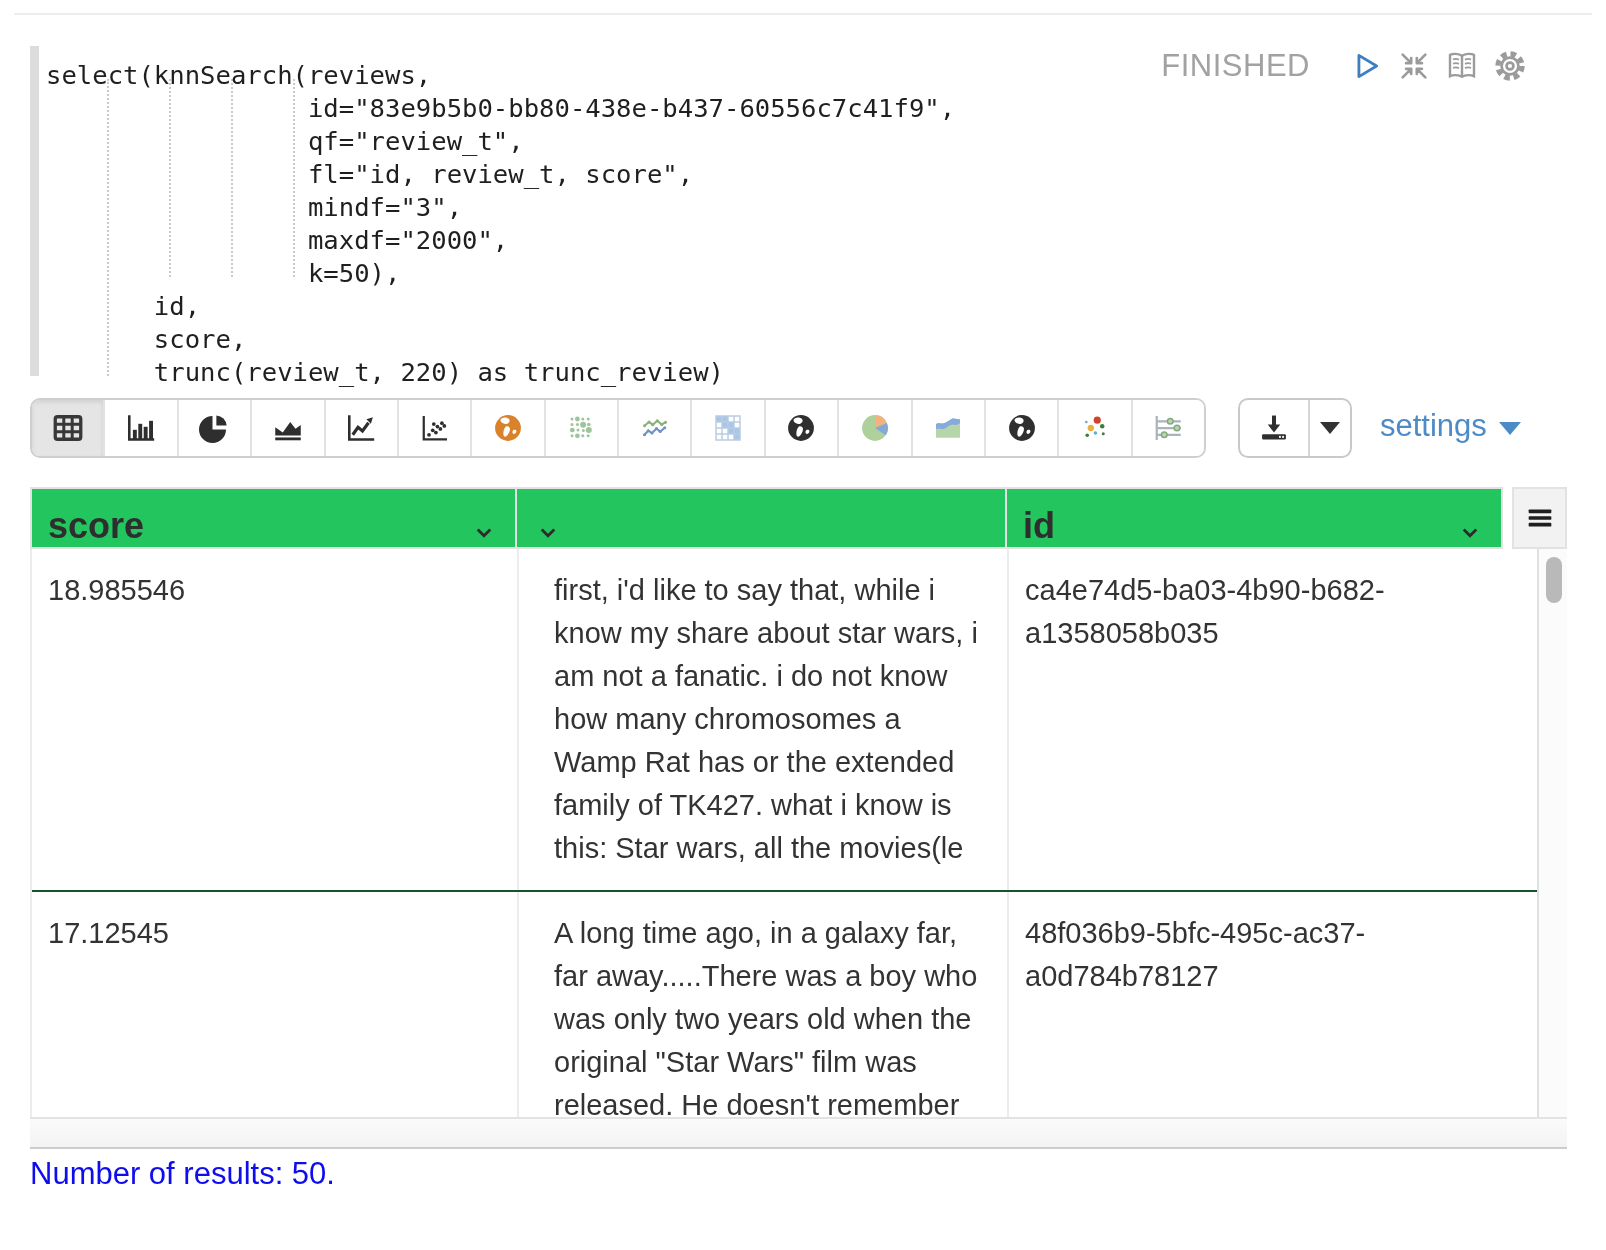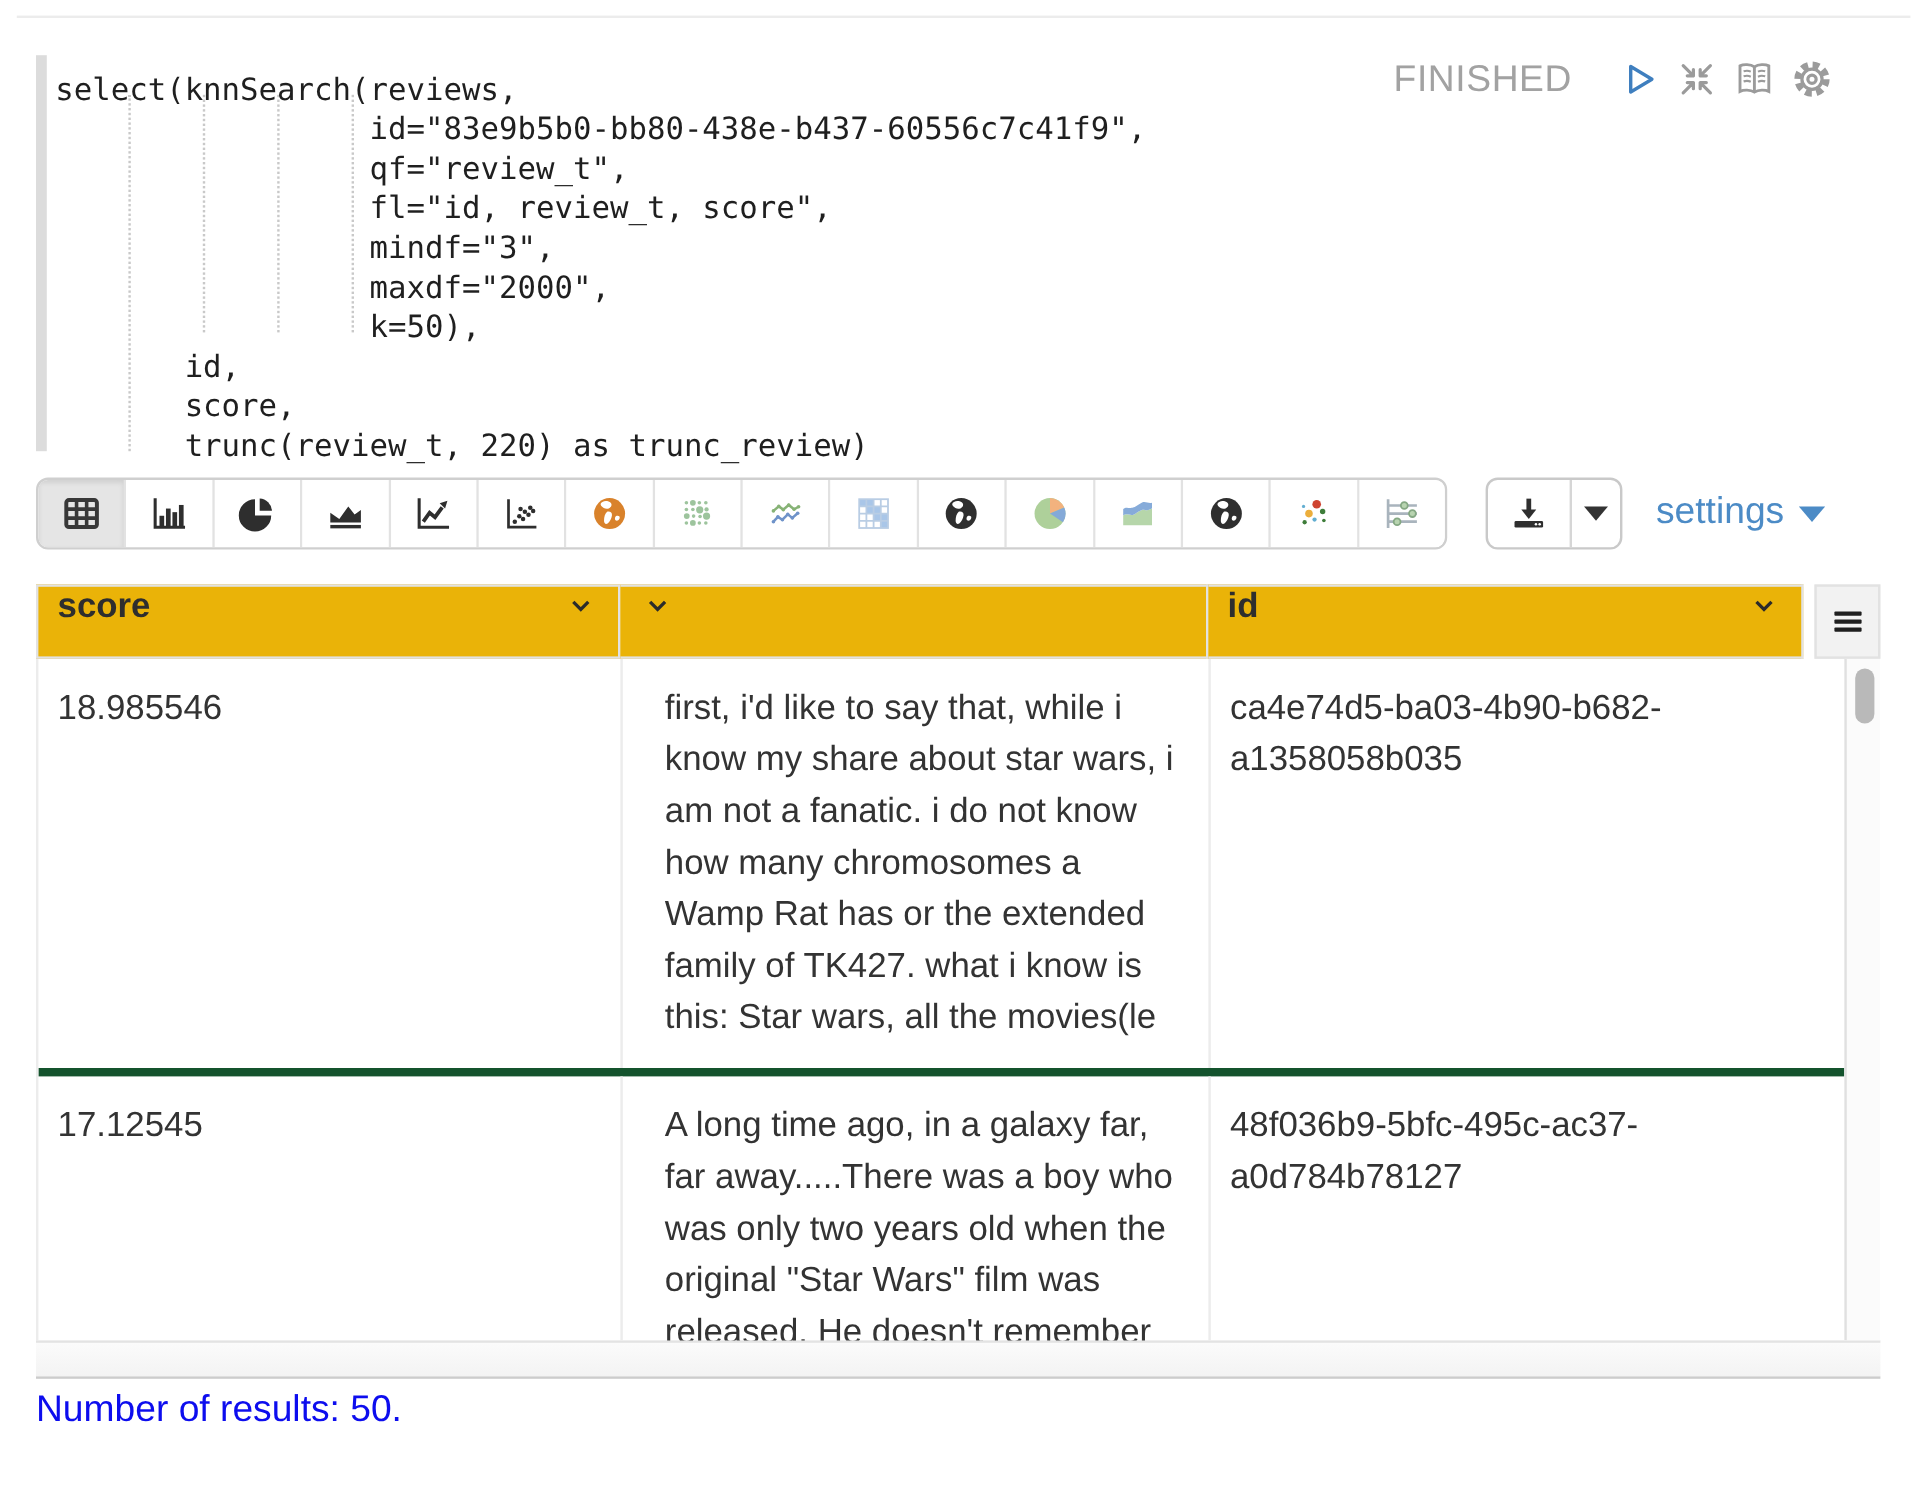--- a/index.html
+++ b/index.html
@@ -41,33 +41,33 @@
   .caret-down-dark { width:0; height:0; border-left:10px solid transparent;
     border-right:10px solid transparent; border-top:12px solid #333; }
   .settings-link { position:absolute; left:1350px; top:10px; color:#4c8bc6; font-size:31px;
     cursor:pointer; display:flex; align-items:center; }
   .caret-down-blue { width:0; height:0; border-left:11px solid transparent;
     border-right:11px solid transparent; border-top:13px solid #4c8bc6; margin-left:12px; margin-top:4px; }
 
   
   .ztable { position:absolute; left:30px; top:487px; width:1537px; }
   .thead { display:flex; height:62px; }
-  .th { background:#eab308; border:2px solid #e2e2e2; display:flex; align-items:flex-start;
-    padding:0 16px; font-size:29px; font-weight:bold; color:#2e2e2e; cursor:pointer; }
+  .th { background:#22c55e; border:2px solid #e2e2e2; display:flex; align-items:flex-end;
+    padding:0 16px; font-size:36px; font-weight:bold; color:#2e2e2e; cursor:pointer; }
   .th + .th { border-left:none; }
   .th-score { width:487px; }
   .th-trunc { width:490px; }
   .th-id    { width:496px; }
   .th-spacer { width:9px; background:#fff; }
   .th-menu { width:55px; background:#f2f2f2; border:2px solid #e2e2e2;
     display:flex; align-items:center; justify-content:center; cursor:pointer; }
   .th-label { flex:1 1 auto; }
   .tbody { display:flex; height:568px; overflow:hidden; border-left:2px solid #ececec; }
   .tbody-content { width:1505px; }
-  .trow { display:flex; border-bottom:7px solid #14532d; }
+  .trow { display:flex; border-bottom:2px solid #14532d; }
   .td { padding:20px 16px; font-size:29px; line-height:43px; color:#333;
     overflow-wrap:break-word; word-wrap:break-word; }
   .td-score { width:487px; border-right:2px solid #ececec; }
   .td-trunc { width:490px; border-right:2px solid #ececec;padding-left:35px; }
   .td-id    { width:528px; }
   .v-rail { width:32px; background:#fbfbfb; border-left:2px solid #e0e0e0; position:relative; }
   .v-thumb { position:absolute; top:8px; left:7px; width:16px; height:46px;
     border-radius:9px; background:#b9b9b9; cursor:pointer; }
   .h-rail { height:32px; background:linear-gradient(#fbfbfb,#f3f3f3);
     border-top:2px solid #e3e3e3; border-bottom:2px solid #cccccc; cursor:pointer; }

